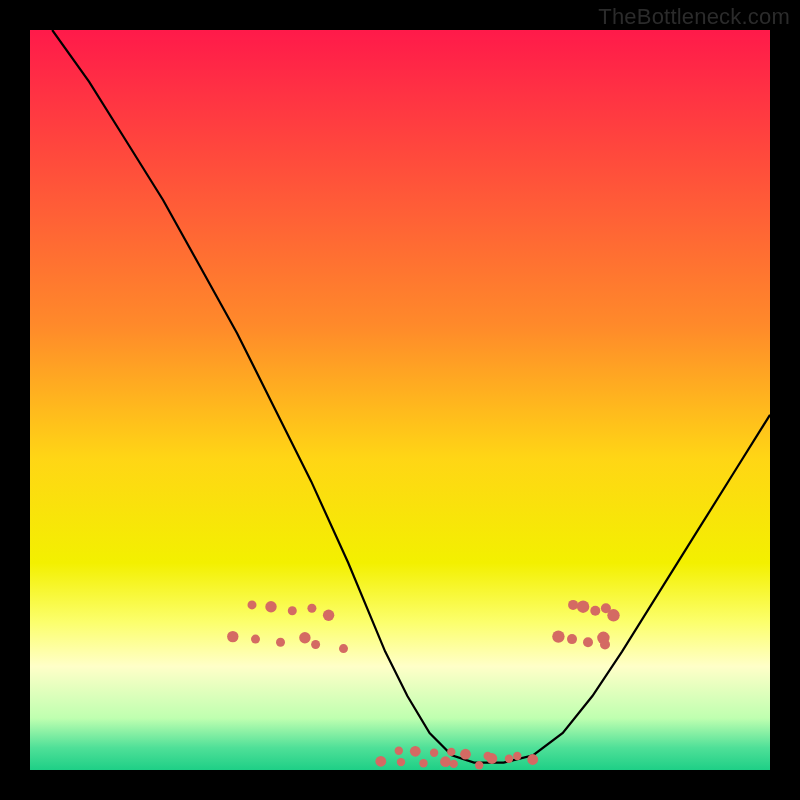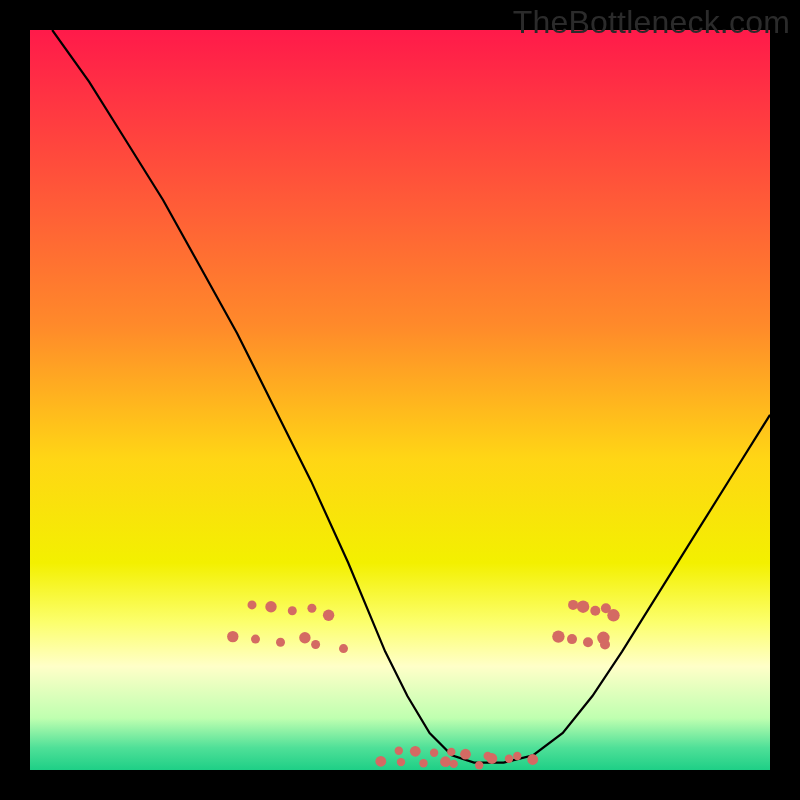--- a/index.html
+++ b/index.html
@@ -15,21 +15,21 @@
     position: relative;
     width: 800px;
     height: 800px;
     background: #000;
   }
   .watermark {
     position: absolute;
     top: 4px;
     right: 10px;
     color: #2b2b2b;
-    font-size: 32px;
+    font-size: 22px;
     font-weight: 500;
     letter-spacing: 0.2px;
     z-index: 10;
   }
   .plot-area {
     position: absolute;
     left: 30px;
     top: 30px;
     width: 740px;
     height: 740px;

